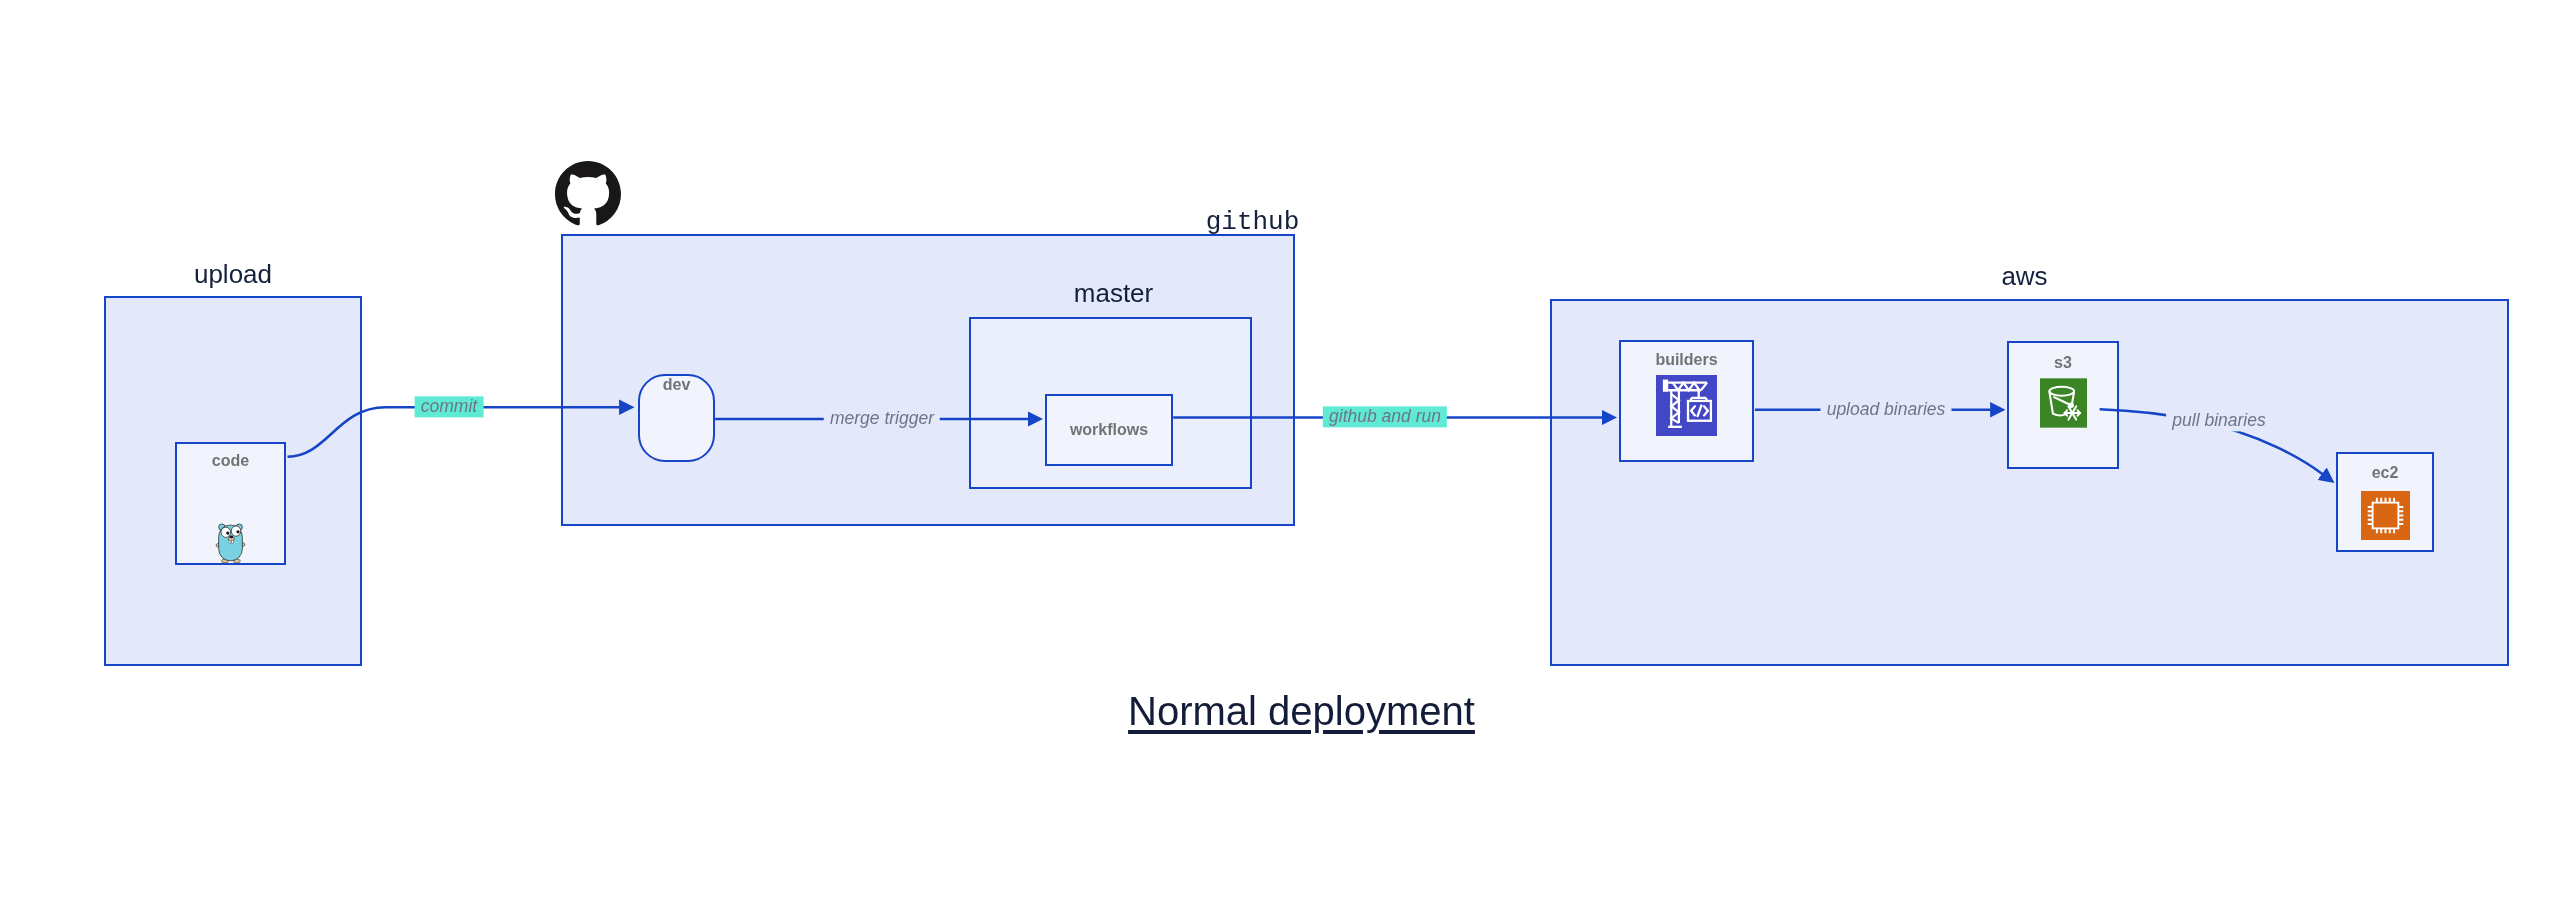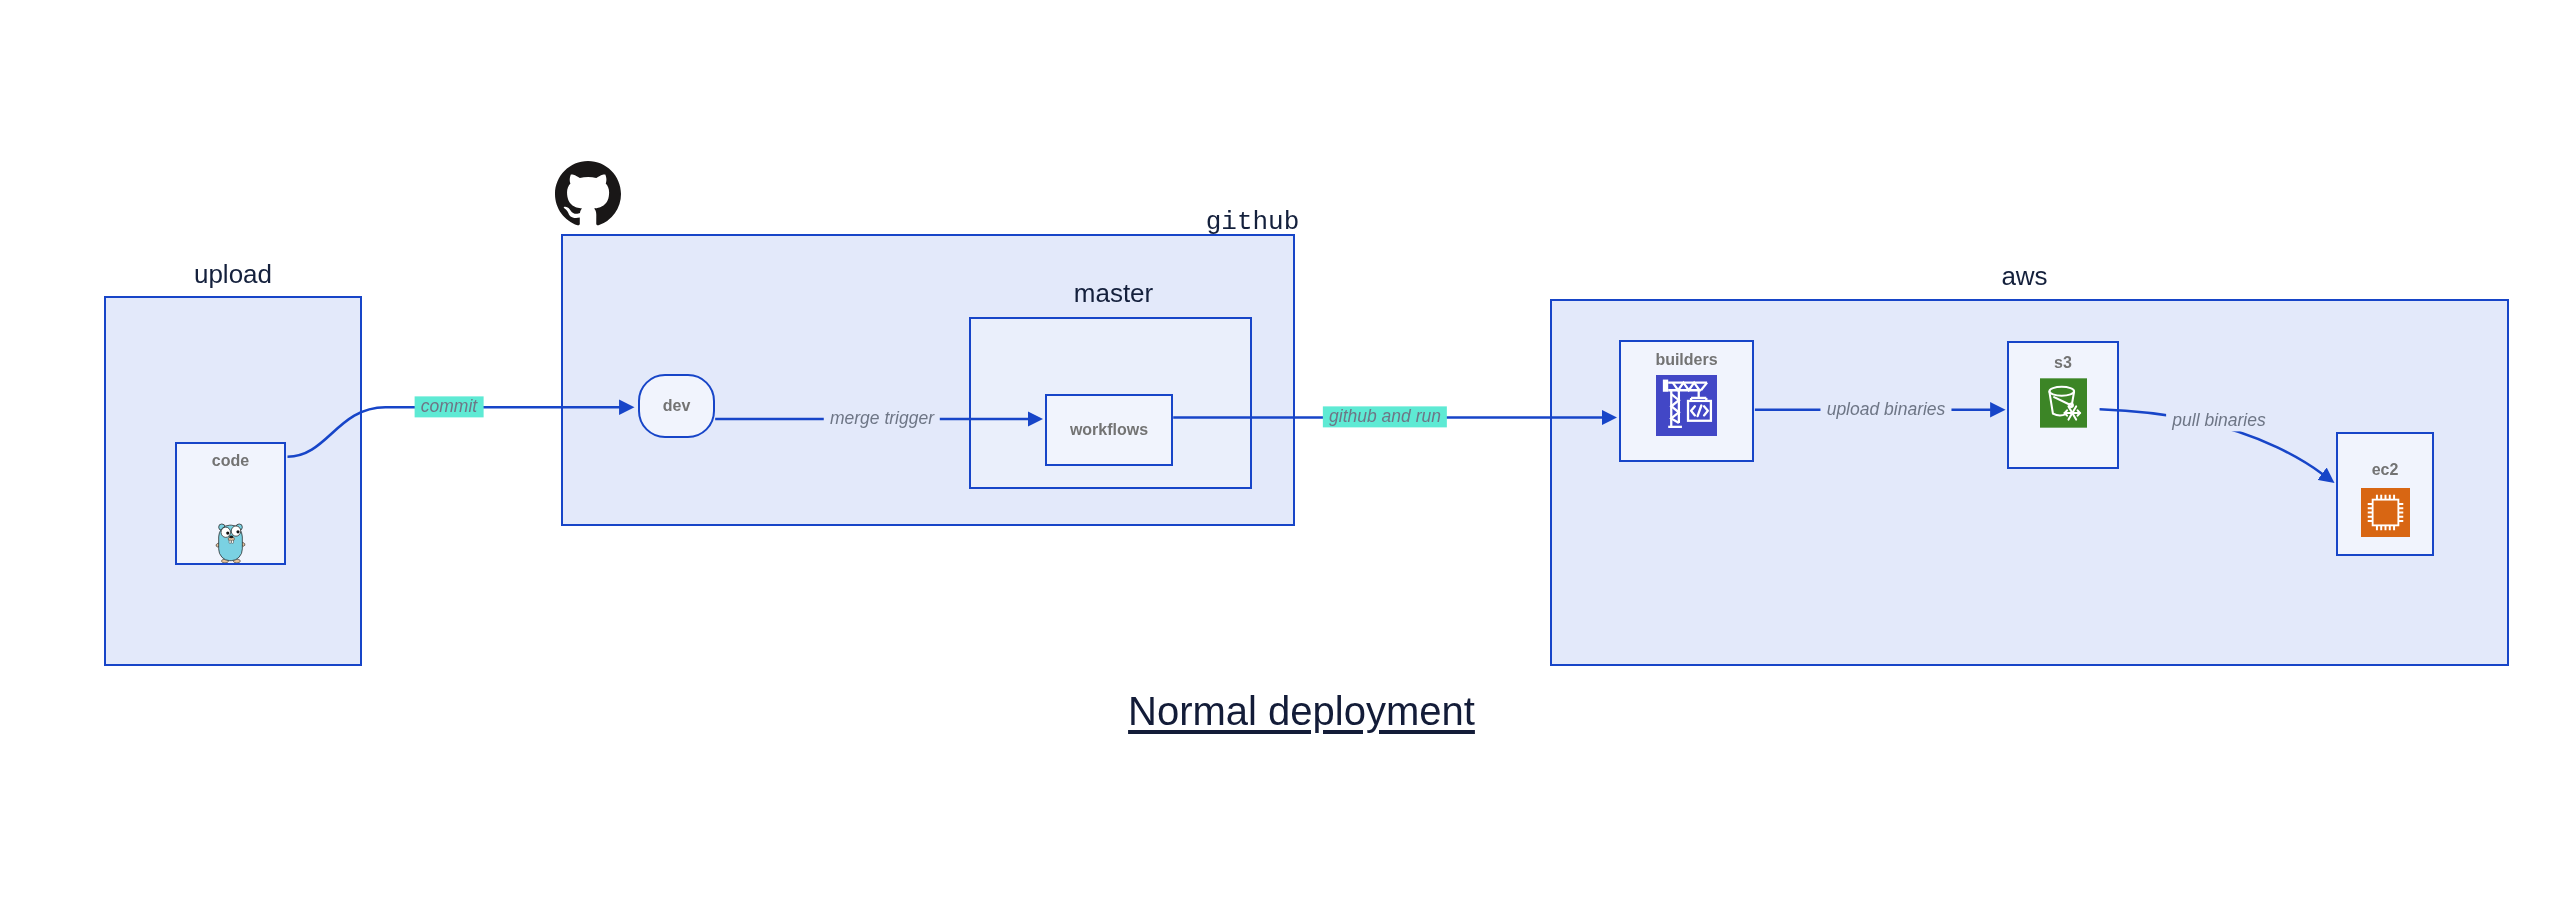--- a/index.html
+++ b/index.html
@@ -71,21 +71,21 @@
       <ellipse cx="50" cy="23" rx="12" ry="13" fill="#ffffff" stroke="#2f2f2f" stroke-width="2"></ellipse>
       <circle cx="29" cy="28" r="4" fill="#111111"></circle>
       <circle cx="55" cy="25" r="4" fill="#111111"></circle>
       <ellipse cx="38" cy="43" rx="8" ry="5.5" fill="#e8c39a" stroke="#2f2f2f" stroke-width="1.5"></ellipse>
       <ellipse cx="38" cy="38" rx="5" ry="3.5" fill="#1a1a1a"></ellipse>
       <rect x="32.5" y="46" width="5" height="8" rx="1.5" fill="#ffffff" stroke="#2f2f2f" stroke-width="1.2"></rect>
       <rect x="38.5" y="46" width="5" height="8" rx="1.5" fill="#ffffff" stroke="#2f2f2f" stroke-width="1.2"></rect>
     </svg>
   </div>
 
-  <div class="node" style="left:638px;top:374px;width:77px;height:64px;justify-content:center;border-radius:27px;">
+  <div class="node" style="left:638px;top:374px;width:77px;height:88px;border-radius:27px;">
     <div class="node-label">dev</div>
   </div>
 
   <div class="node" style="left:1045px;top:394px;width:128px;height:72px;justify-content:center;">
     <div class="node-label">workflows</div>
   </div>
 
   <div class="node" style="left:1619px;top:340px;width:135px;height:122px;padding-top:8.8px;">
     <div class="node-label">builders</div>
     <svg class="icon-box" style="margin-top:6.7px;" width="63" height="61" viewBox="0 0 80 80">
@@ -123,21 +123,21 @@
       <g stroke="#ffffff" stroke-width="3.5" fill="none" stroke-linecap="round">
         <path d="M42 59 H68"></path>
         <path d="M48.5 47.8 L61.5 70.2"></path>
         <path d="M61.5 47.8 L48.5 70.2"></path>
         <path d="M46 54.5 L42 59 L46 63.5"></path>
         <path d="M64 54.5 L68 59 L64 63.5"></path>
       </g>
     </svg>
   </div>
 
-  <div class="node" style="left:2336px;top:432px;width:98px;height:124px;padding-top:10.3px;justify-content:center;">
+  <div class="node" style="left:2336px;top:452px;width:98px;height:100px;padding-top:10.3px;">
     <div class="node-label">ec2</div>
     <svg class="icon-box" style="margin-top:9.3px;" width="49" height="49" viewBox="0 0 80 80">
       <rect x="0" y="0" width="80" height="80" fill="#d86613"></rect>
       <g stroke="#ffffff" stroke-width="3" fill="none">
         <rect x="19" y="19" width="42" height="42"></rect>
       </g>
       <g stroke="#ffffff" stroke-width="3.2" fill="none">
         <path d="M26 11 V19 M33 11 V19 M40 11 V19 M47 11 V19 M54 11 V19"></path>
         <path d="M26 61 V69 M33 61 V69 M40 61 V69 M47 61 V69 M54 61 V69"></path>
         <path d="M11 26 H19 M11 33 H19 M11 40 H19 M11 47 H19 M11 54 H19"></path>

